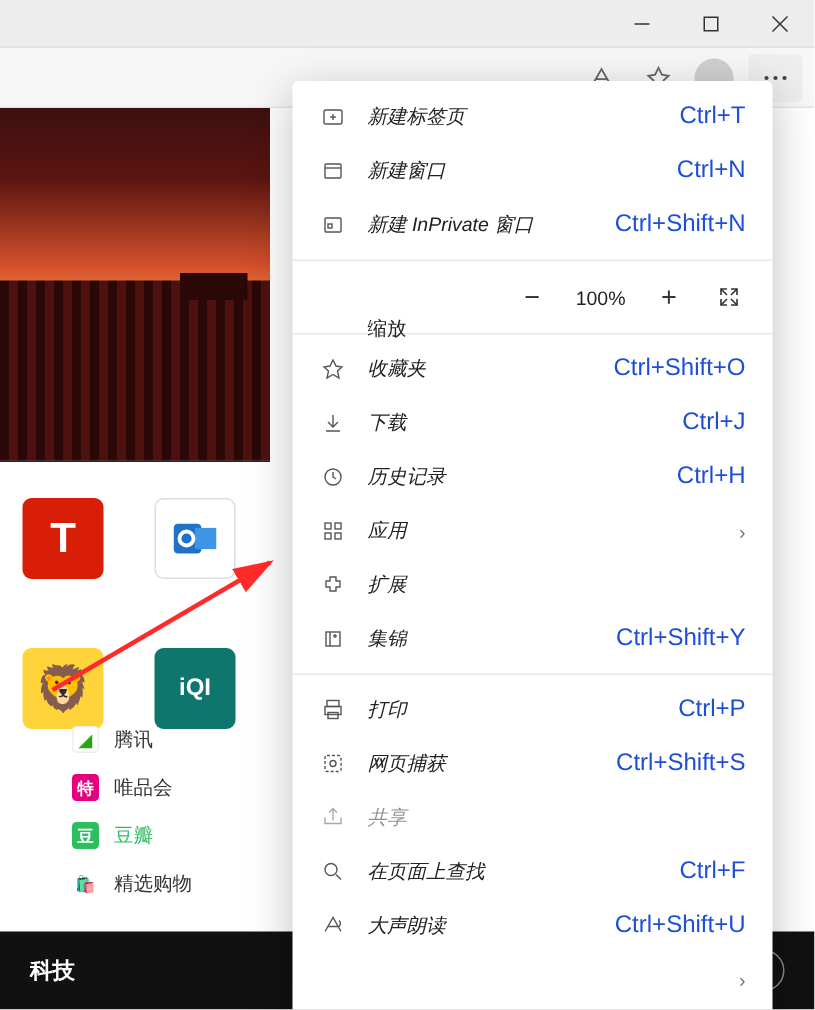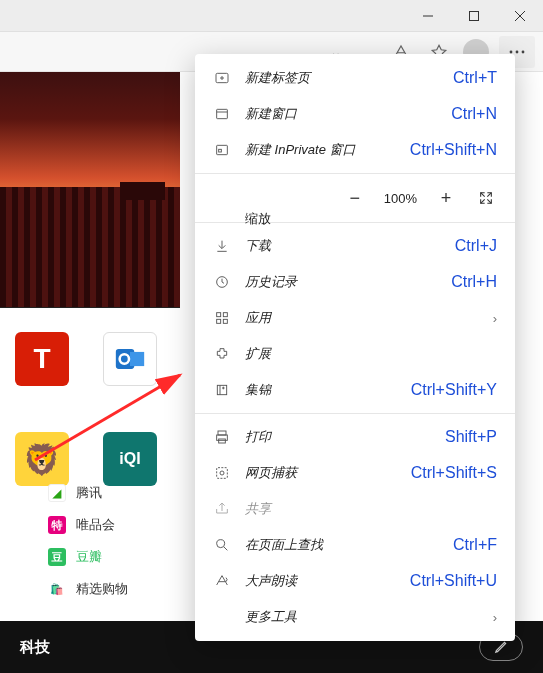--- a/index.html
+++ b/index.html
@@ -193,20 +193,29 @@
             <path d="M4 10 L4 4 L10 4 M14 4 L20 4 L20 10 M20 14 L20 20 L14 20 M10 20 L4 20 L4 14"></path>
             <path d="M4 4 L10 10 M20 4 L14 10 M20 20 L14 14 M4 20 L10 14"></path>
           </svg>
         </span>
     </div>
   </div>
   <div class="menu-sep"></div>
   <div class="menu-item">
     <span class="menu-icon">
         <svg viewBox="0 0 24 24">
+          <path d="M12 3 L15 9 L21 10 L16.5 14 L18 21 L12 17.5 L6 21 L7.5 14 L3 10 L9 9 Z"></path>
+        </svg>
+      </span>
+    <span class="menu-label">收藏夹</span>
+    <span class="menu-shortcut">Ctrl+Shift+O</span>
+  </div>
+  <div class="menu-item">
+    <span class="menu-icon">
+        <svg viewBox="0 0 24 24">
           <path d="M12 4 V15 M7 11 L12 16 L17 11 M5 20 H19"></path>
         </svg>
       </span>
     <span class="menu-label">下载</span>
     <span class="menu-shortcut">Ctrl+J</span>
   </div>
   <div class="menu-item">
     <span class="menu-icon">
         <svg viewBox="0 0 24 24">
           <circle cx="12" cy="12" r="8"></circle>
@@ -251,21 +260,21 @@
   <div class="menu-sep"></div>
   <div class="menu-item">
     <span class="menu-icon">
         <svg viewBox="0 0 24 24">
           <rect x="6" y="3" width="12" height="6"></rect>
           <rect x="4" y="9" width="16" height="8"></rect>
           <rect x="7" y="15" width="10" height="6"></rect>
         </svg>
       </span>
     <span class="menu-label">打印</span>
-    <span class="menu-shortcut">Shift+P</span>
+    <span class="menu-shortcut">Ctrl+P</span>
   </div>
   <div class="menu-item">
     <span class="menu-icon">
         <svg viewBox="0 0 24 24">
           <rect x="4" y="4" width="16" height="16" rx="2" stroke-dasharray="3 2"></rect>
           <circle cx="12" cy="12" r="3"></circle>
         </svg>
       </span>
     <span class="menu-label">网页捕获</span>
     <span class="menu-shortcut">Ctrl+Shift+S</span>
@@ -293,21 +302,20 @@
         <svg viewBox="0 0 24 24">
           <path d="M4 18 L12 4 L20 18 M7 13 H17"></path>
           <path d="M18 7 a4 4 0 0 1 0 6"></path>
         </svg>
       </span>
     <span class="menu-label">大声朗读</span>
     <span class="menu-shortcut">Ctrl+Shift+U</span>
   </div>
   <div class="menu-item sub">
     <span class="menu-icon"></span>
-    <span class="menu-label">更多工具</span>
     <span class="chevron">›</span>
   </div>
 
 </div>
 
 <div class="arrow-annotation">
   <svg width="160" height="100">
       <defs>
         <marker id="ah" markerWidth="10" markerHeight="10" refX="8" refY="3" orient="auto">
           <path d="M0,0 L9,3 L0,6 Z" fill="#ff2a2a"></path>

